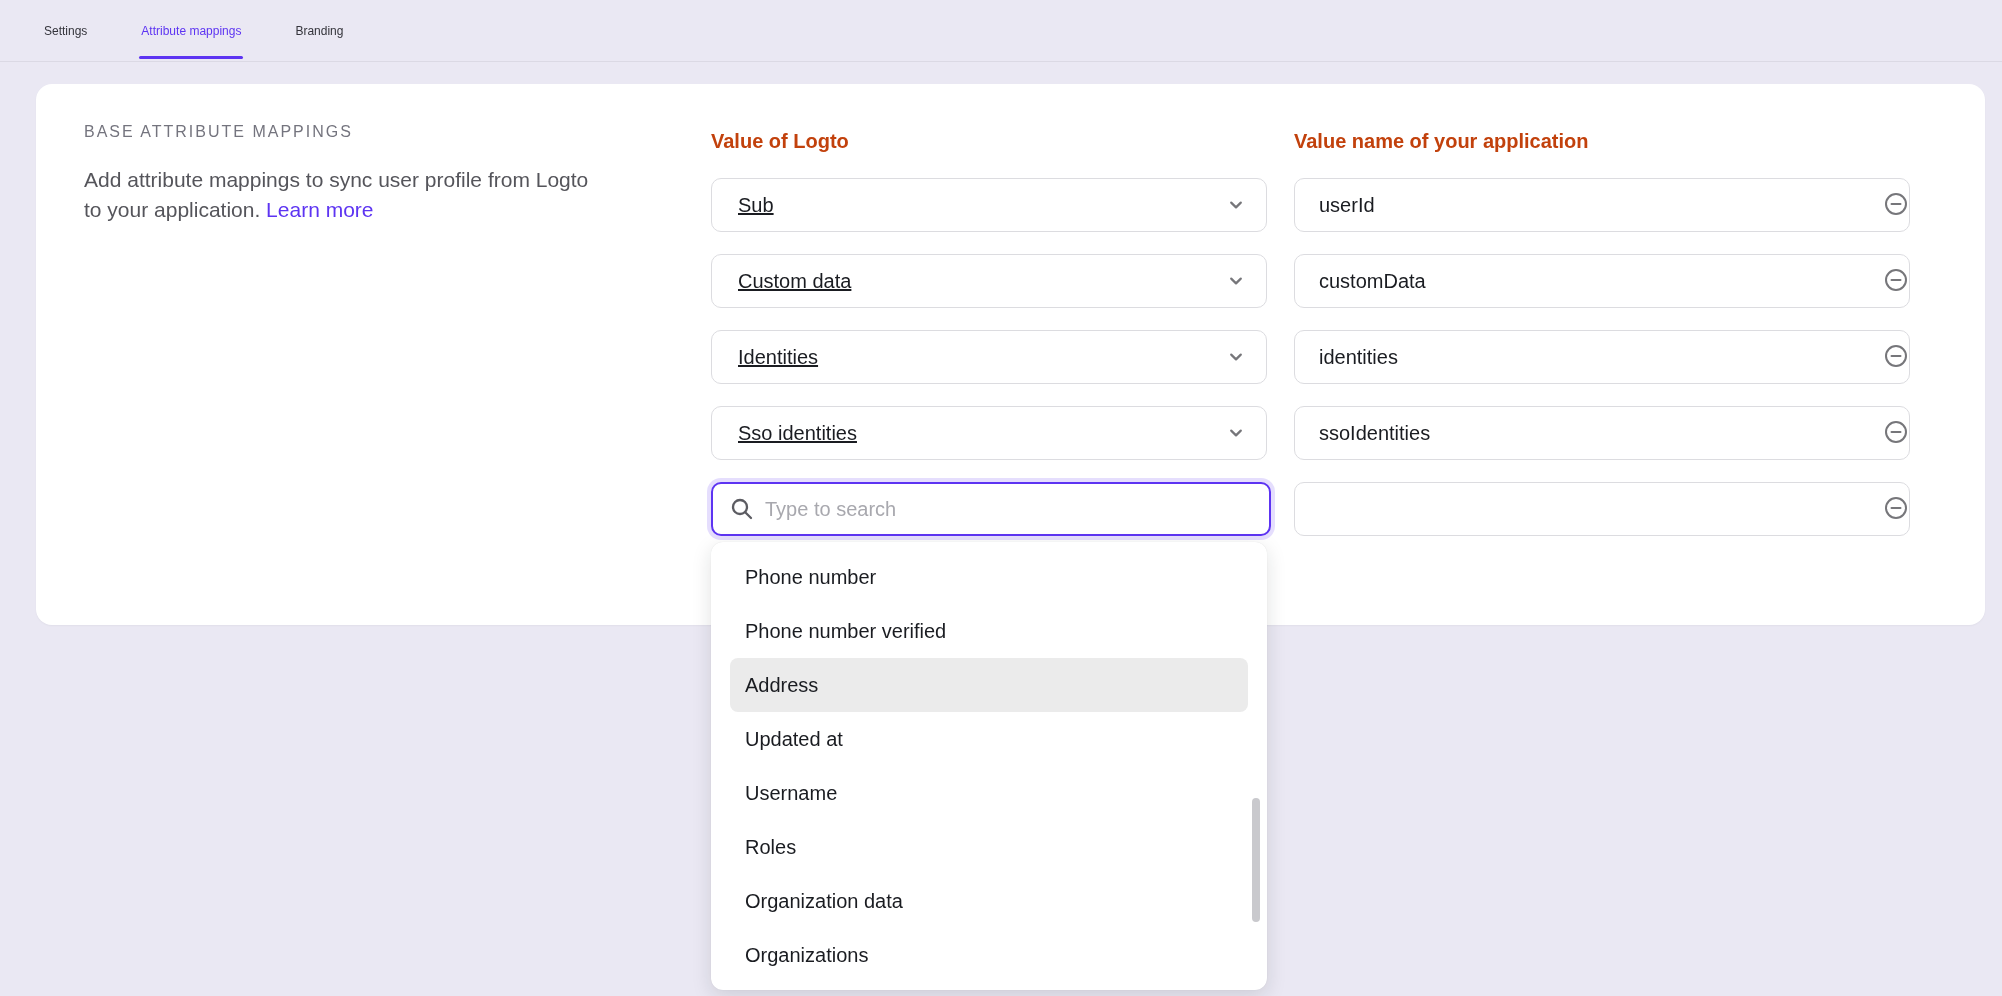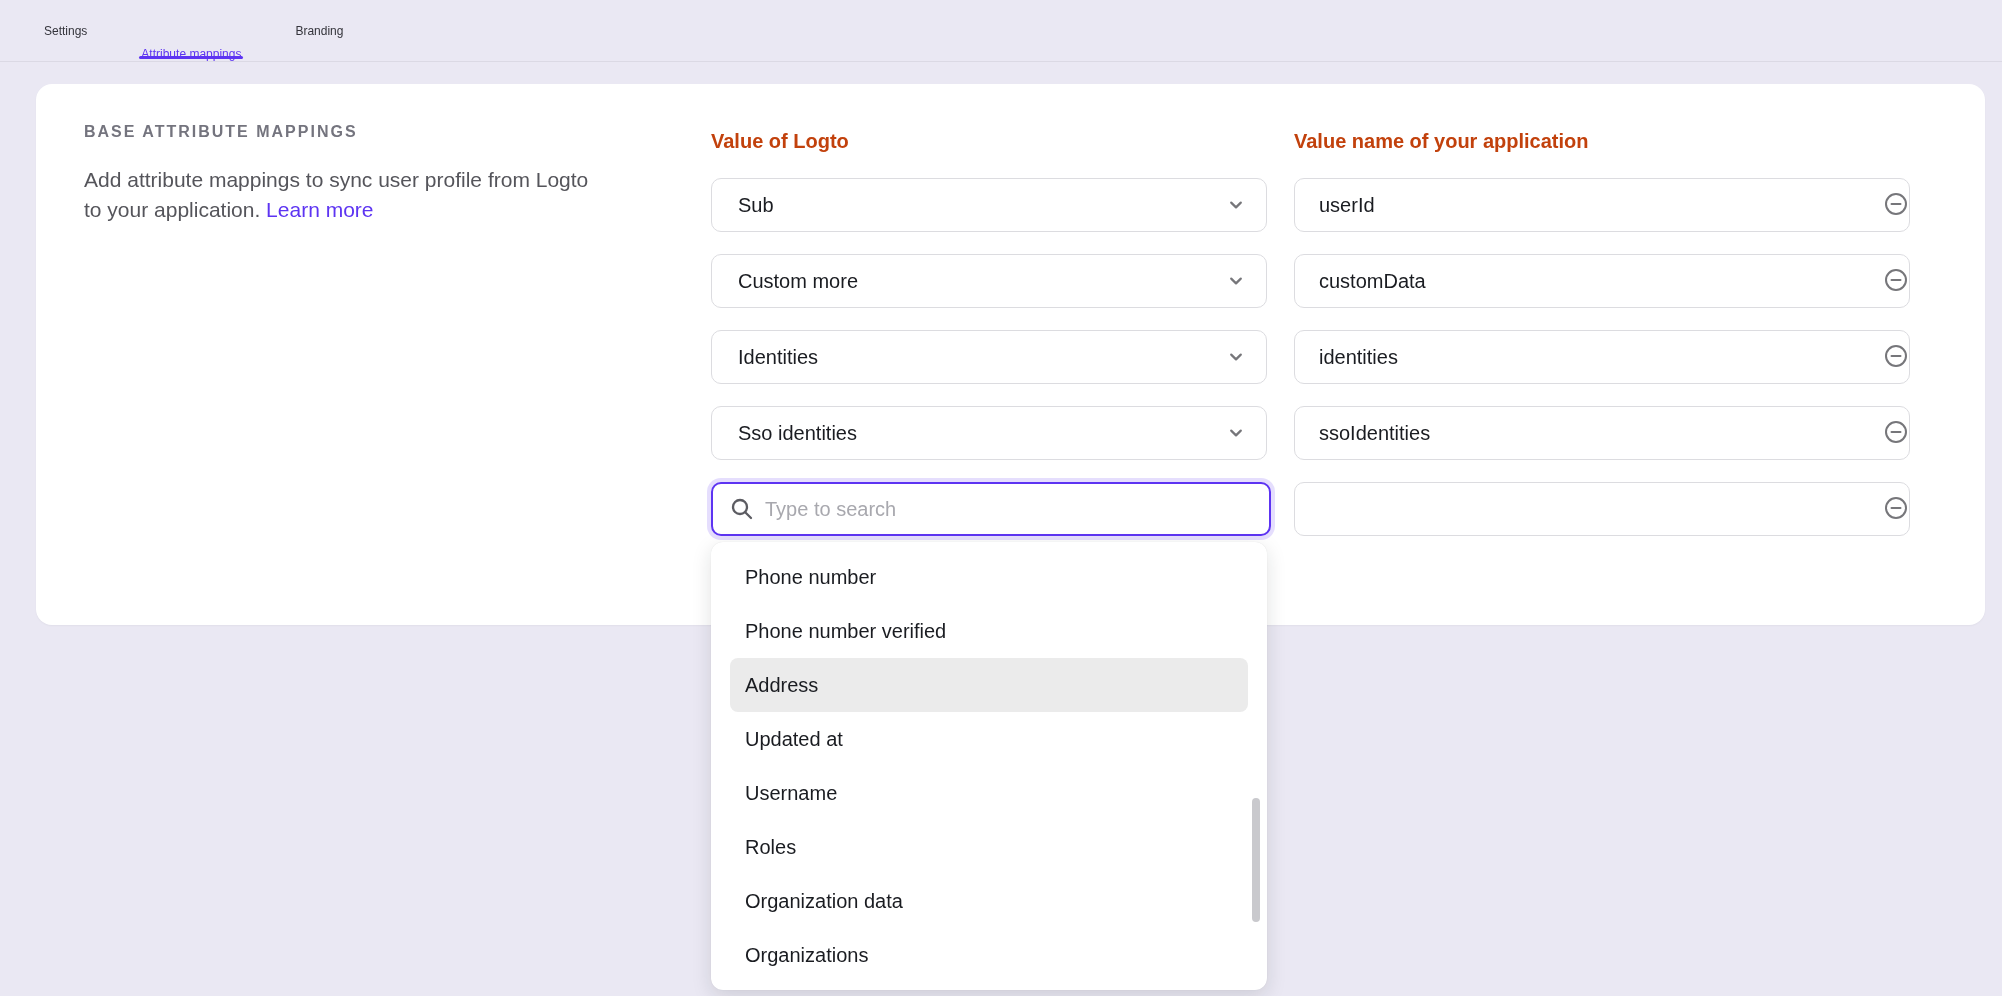--- a/index.html
+++ b/index.html
@@ -15,56 +15,56 @@
   
   .tabbar {
     position:absolute; left:0; top:0; width:2002px; height:62px;
     display:flex; align-items:stretch; padding-left:42px; gap:50px;
     border-bottom:1px solid rgba(28,28,40,0.07);
   }
   .tab {
     position:relative; display:flex; align-items:center;
     font-size:12px; color:#34343b; cursor:pointer; padding:0 2px;
   }
-  .tab.active { color:#5d34f2; font-weight:500;align-items:flex-end; }
+  .tab.active { color:#5d34f2; font-weight:500; }
   .tab.active .tab-underline {
     position:absolute; left:0; right:0; bottom:2px; height:3px;
     background:#5d34f2; border-radius:3px;
   }
 
   
   .card {
     position:absolute; left:36px; top:84px; width:1949px; height:541px;
     background:#ffffff; border-radius:16px;
     box-shadow:0 1px 2px rgba(25,28,33,0.04);
   }
   .section-title {
     position:absolute; left:84px; top:123px;
-    font-size:16px; font-weight:700; letter-spacing:2px; color:#74747e;
+    font-size:16px; font-weight:400; letter-spacing:2px; color:#74747e;
   }
   .section-desc {
     position:absolute; left:84px; top:165px; width:505px;
     font-size:21px; line-height:30px; color:#55555b;
   }
   .section-desc a { color:#5d34f2; text-decoration:none; cursor:pointer; }
 
   .col-header { position:absolute; top:130px; font-size:20px; font-weight:600; color:#c2410c; }
   .col-header.logto { left:711px; }
   .col-header.app  { left:1294px; }
 
   
   .select-box, .text-input {
     position:absolute; height:54px; background:#fff;
     border:1.5px solid #dcdce0; border-radius:10px;
     font-size:20px; color:#1a1c21;
   }
   .select-box {
     left:711px; width:556px;
     display:flex; align-items:center; justify-content:space-between;
-    padding:0 20px 0 26px; cursor:pointer;
+    padding:0 20px 0 26px; cursor:pointer;text-decoration:underline;
   }
   .chevron { display:flex; align-items:center; }
   .text-input { left:1294px; width:616px; padding:9px 24px; outline:none; }
   .text-input::placeholder { color:#a8a8ae; }
 
   .row-0 { top:178px; } .row-1 { top:254px; } .row-2 { top:330px; }
   .row-3 { top:406px; } .row-4 { top:482px; }
 
   .remove-btn {
     position:absolute; left:1884px; width:24px; height:24px;
@@ -143,21 +143,21 @@
 <button class="remove-btn rm-0">
   <span>
     <svg width="24" height="24" viewBox="0 0 24 24">
         <circle cx="12" cy="12" r="10" stroke="#76767a" stroke-width="2" fill="none"></circle>
         <line x1="7.5" y1="12" x2="16.5" y2="12" stroke="#76767a" stroke-width="2" stroke-linecap="round"></line>
       </svg>
   </span>
 </button>
 
 <div class="select-box row-1">
-  <span>Custom more</span>
+  <span>Custom data</span>
   <span class="chevron">
     <svg width="20" height="20" viewBox="0 0 20 20">
         <path d="M5.2 7.6 L10 12.4 L14.8 7.6" stroke="#76767a" stroke-width="2.2" fill="none" stroke-linecap="round" stroke-linejoin="round"></path>
       </svg>
   </span>
 </div>
 <input class="text-input row-1" type="text" value="customData" style="">
 <button class="remove-btn rm-1">
   <span>
     <svg width="24" height="24" viewBox="0 0 24 24">

